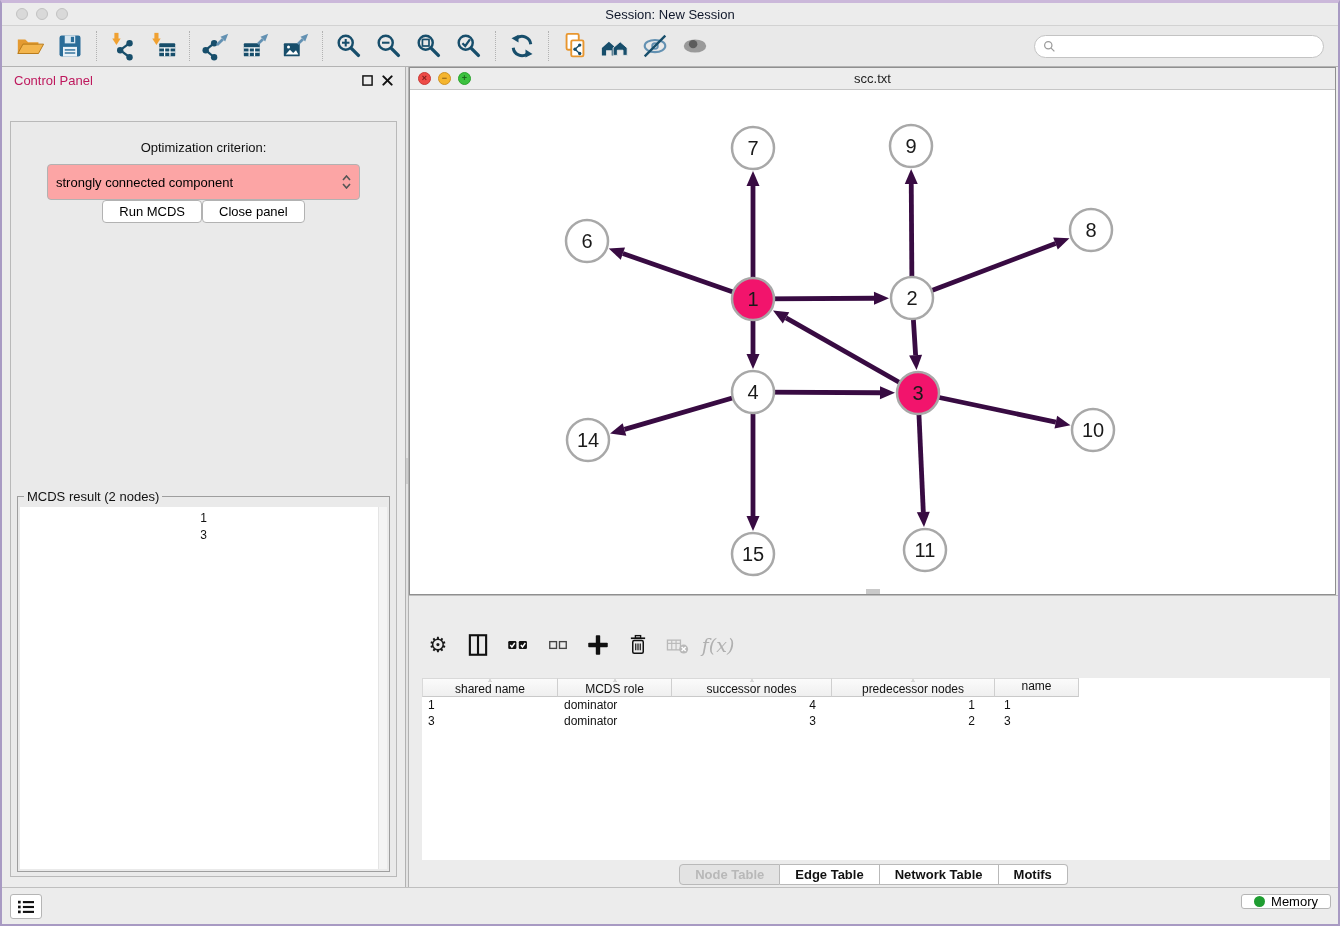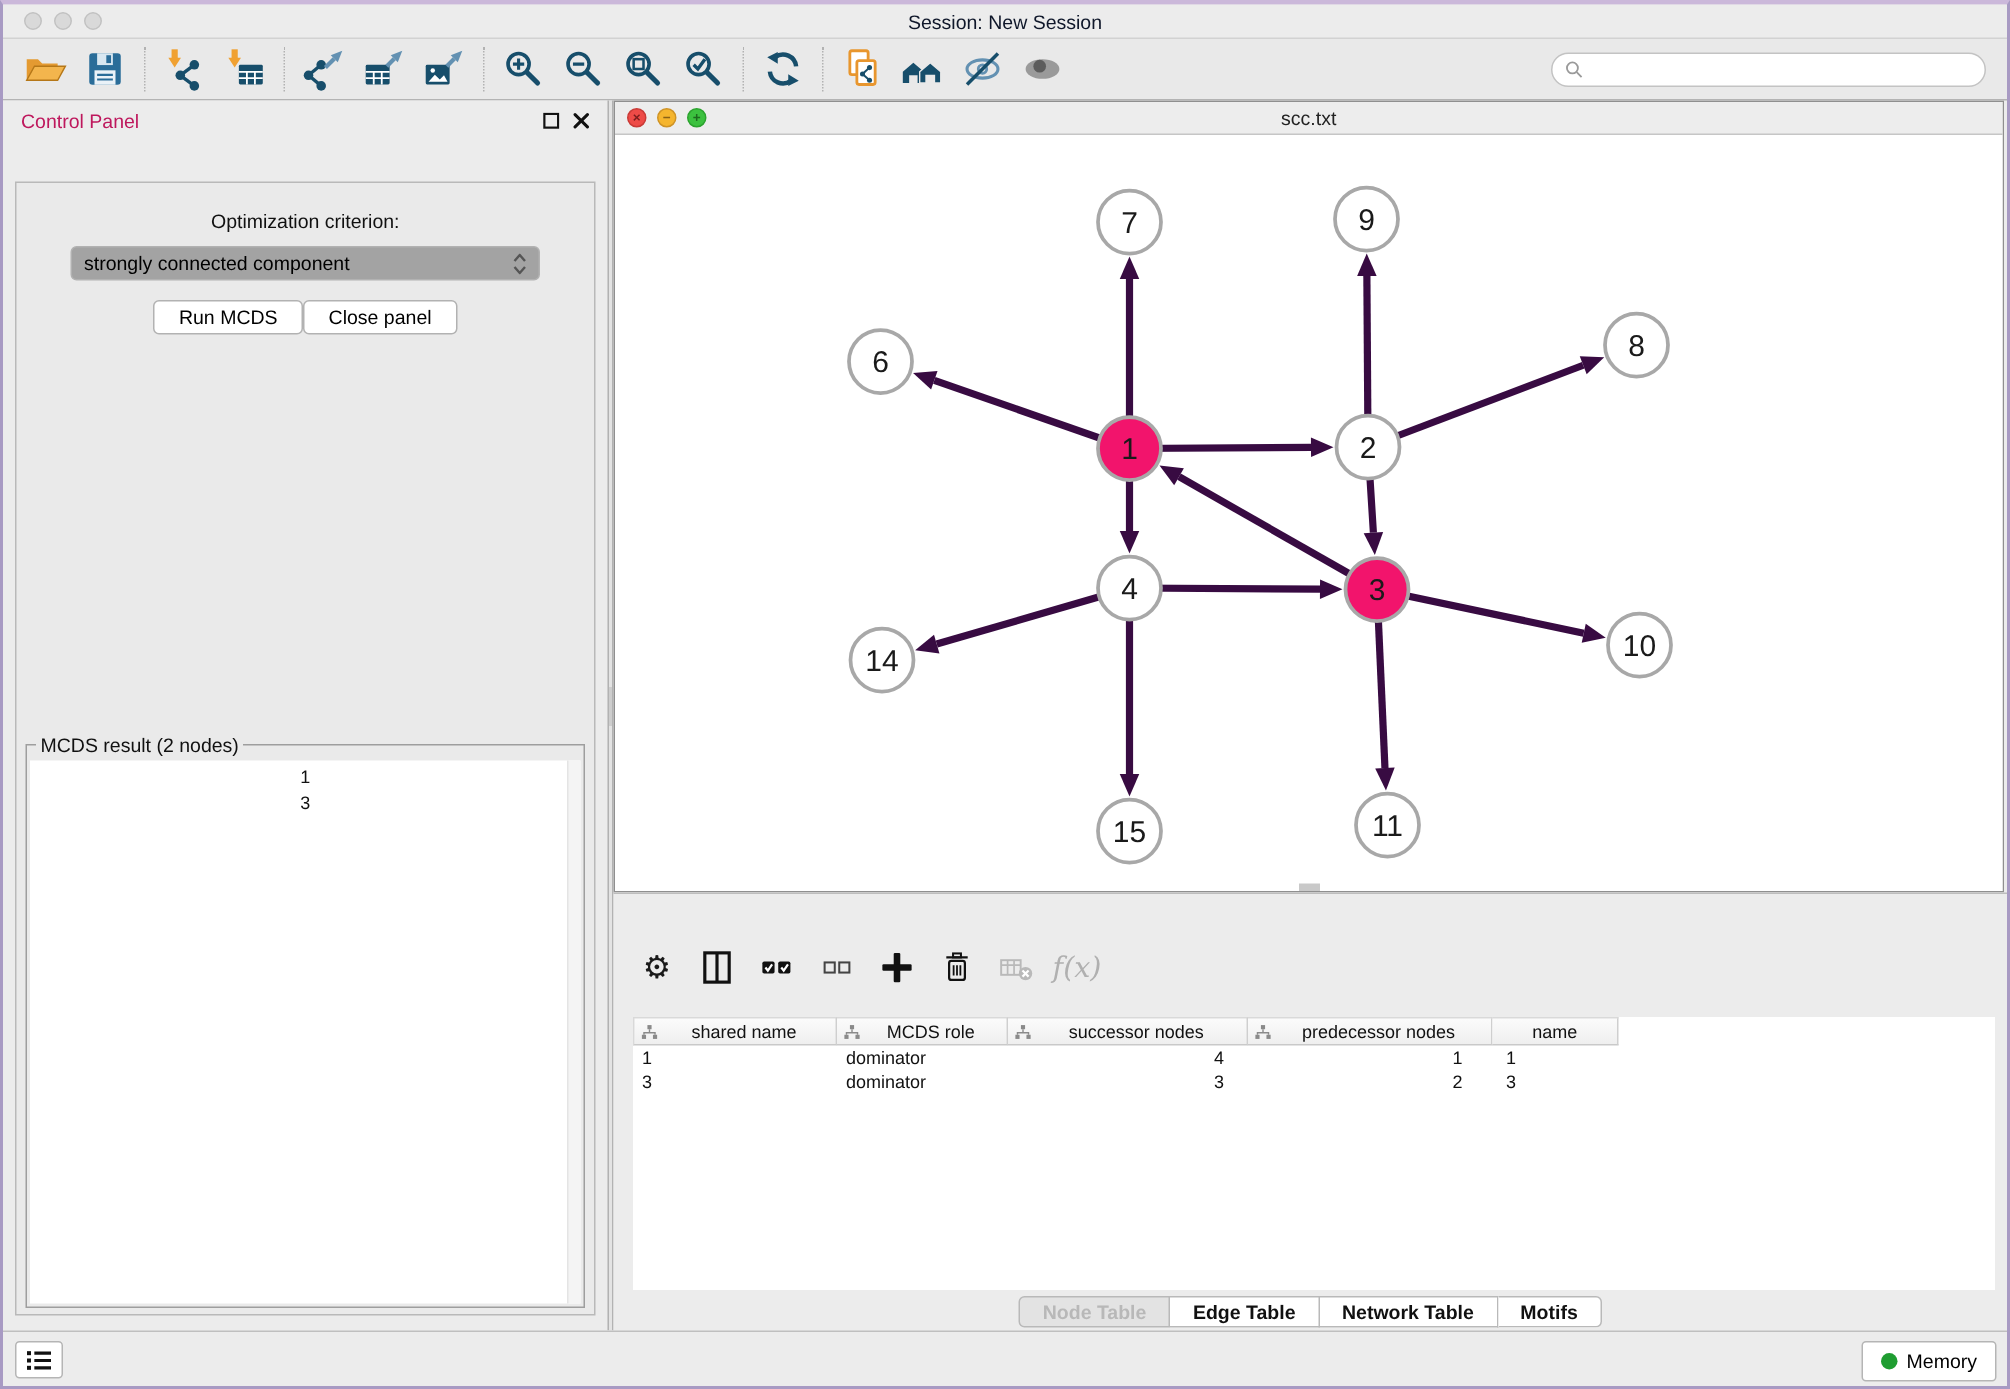--- a/index.html
+++ b/index.html
@@ -33,21 +33,21 @@
   .tabseg { display:flex; }
   .tabseg .tab { height:21px; padding:0 15px; font-size:13px; display:flex; align-items:center; background:#fff;
                  border:1px solid #b9b9b9; border-left:none; color:#111; cursor:pointer; }
   .tabseg .tab:first-child { border-left:1px solid #b9b9b9; border-radius:4px 0 0 4px; }
   .tabseg .tab:last-child { border-radius:0 4px 4px 0; }
   .tabseg .tab.active { background:#e3e3e3; color:#b8b8b8; }
   .tabseg.bold .tab { font-weight:bold; }
 
   .cp-box { position:absolute; left:8px; right:8px; top:54px; bottom:10px; background:#eaeaea; border:1px solid #b9b9b9; }
   .opt-label { margin-top:18px; text-align:center; font-size:13px; color:#111; }
-  .selectbox { position:absolute; left:36px; right:36px; top:42px; height:23px; background:#a3a3a3; border:1px solid #b2b2b2;
+  .selectbox { position:absolute; left:36px; right:36px; top:42px; height:36px; background:#fca5a5; border:1px solid #b2b2b2;
                border-radius:4px; display:flex; align-items:center; padding:0 8px; font-size:13px; }
   .selectbox .stepper { margin-left:auto; }
   .btnrow { position:absolute; top:78px; left:0; right:0; display:flex; justify-content:center; }
   .pushbtn { height:23px; padding:0 16px; background:#fff; border:1px solid #b2b2b2; border-radius:4px; font-size:13px;
              display:flex; align-items:center; cursor:pointer; }
 
   .fieldset { position:absolute; left:6px; right:6px; top:374px; bottom:4px; border:1px solid #9e9e9e; background:#eaeaea;text-align:center; }
   .fieldset .legend { position:absolute; top:-8px; left:6px; background:#eaeaea; padding:0 3px; font-size:13px; color:#111; }
   .result-area { position:absolute; left:2px; right:2px; top:10px; bottom:2px; background:#fff; font-size:12px; color:#111;
                  padding:3px 5px; white-space:pre; line-height:17px; overflow:hidden; }
@@ -76,36 +76,36 @@
   .tp-header { position:absolute; left:0; top:0; right:0; height:25px; display:flex; align-items:center; padding:0 11px; }
   .tp-header .cap { font-size:13px; color:#1a1a1a; }
   .tp-toolbar { position:absolute; left:14px; top:32px; height:34px; display:flex; align-items:center; gap:10px; }
   .tico { width:30px; height:30px; display:flex; align-items:center; justify-content:center; cursor:pointer; }
   .gear-glyph { font-size:21px; color:#1a1a1a; font-family:"DejaVu Sans",sans-serif; }
   .fx-glyph { font-family:"DejaVu Serif",serif; font-style:italic; font-size:19px; color:#b0b0b0; }
 
   .table-area { position:absolute; left:13px; right:8px; top:82px; height:182px; background:#fff; }
   .thead { display:flex; }
   .th { height:19px; background:linear-gradient(#fbfbfb,#efefef); border-right:1px solid #cfcfcf; border-bottom:1px solid #c9c9c9;
-        border-top:1px solid #d9d9d9; display:flex; align-items:center; font-size:12px; color:#111; padding:0 4px; }
+        border-top:1px solid #d9d9d9; display:flex; align-items:center; font-size:12px; color:#111; padding:0 4px;flex-direction:column; }
   .th:first-child { border-left:1px solid #d9d9d9; }
   .th .thlabel { flex:1; text-align:center; }
   .trow { display:flex; height:16px; font-size:12px; color:#111; align-items:center; }
   .td { overflow:hidden; white-space:nowrap; }
   .c0 { width:136px; } .c1 { width:114px; } .c2 { width:160px; } .c3 { width:163px; } .c4 { width:84px;justify-content:center; }
   .al { padding-left:6px; text-align:left; } .ar2 { padding-right:16px; text-align:right; }
   .ar3 { padding-right:20px; text-align:right; } .aname { padding-left:9px; text-align:left; }
 
   .tp-tabs { position:absolute; left:0; right:0; top:268px; display:flex; justify-content:center; }
 
   
   .statusbar { position:absolute; left:0; bottom:0; right:0; height:37px; background:#ececec; border-top:1px solid #bfbfbf; }
   .sb-left { position:absolute; left:8px; top:6px; width:32px; height:25px; background:#fff; border:1px solid #b5b5b5;
              border-radius:3px; display:flex; align-items:center; justify-content:center; cursor:pointer; }
-  .sb-right { position:absolute; right:7px; top:6px; height:27px; padding:0 12px; background:#fff; border:1px solid #b5b5b5;
+  .sb-right { position:absolute; right:7px; top:6px; height:15px; padding:0 12px; background:#fff; border:1px solid #b5b5b5;
               border-radius:3px; display:flex; align-items:center; gap:6px; font-size:13px; cursor:pointer; }
   .memdot { width:11px; height:11px; border-radius:50%; background:#1f9d31; }
 
   svg { display:block; }
 </style>
 </head>
 <body>
 
 <div id="app">
 

